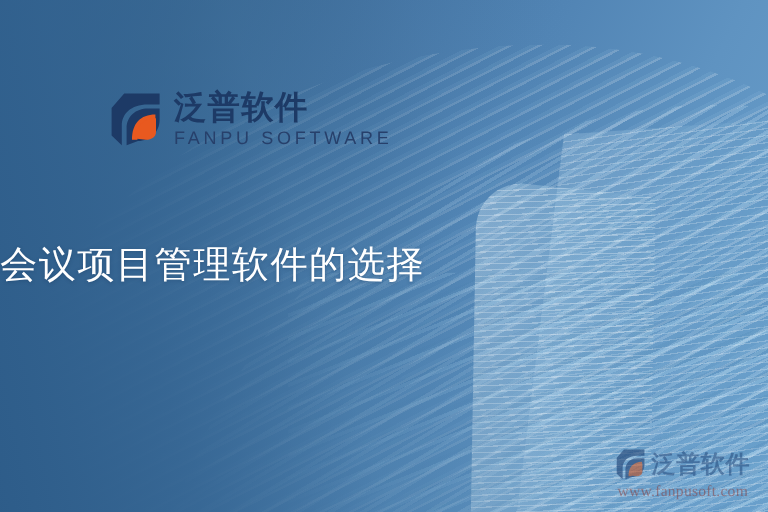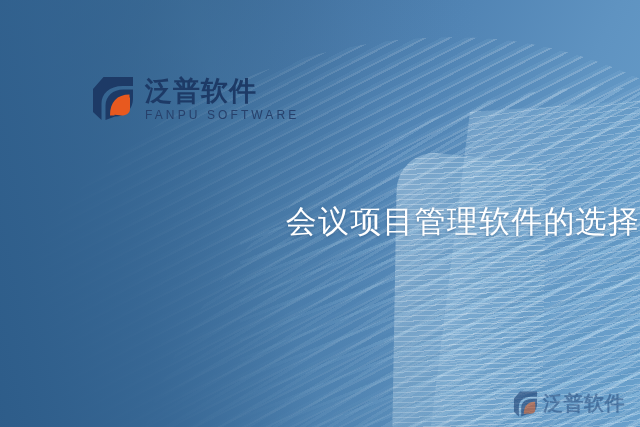--- a/index.html
+++ b/index.html
@@ -174,34 +174,34 @@
     font-family: "DejaVu Sans", "Liberation Sans", sans-serif;
     font-size: 27px;
     font-weight: 700;
     color: #1d3a66;
     letter-spacing: 1px;
     white-space: nowrap;
   }
   .brand-en {
     margin-top: 5px;
     font-family: "Liberation Sans", sans-serif;
-    font-size: 12px;
+    font-size: 15px;
     font-weight: 400;
     color: #27406b;
     letter-spacing: 3.1px;
     white-space: nowrap;
   }
 
   
   .headline {
     position: absolute;
     left: 0;
     right: 0;
     top: 196px;
-    text-align: right;
+    text-align: left;
     color: #ffffff;
     font-family: "DejaVu Serif", "Liberation Serif", serif;
     font-size: 31px;
     font-weight: 400;
     letter-spacing: 1.2px;
     line-height: 1.62;
     text-shadow: 0 1px 3px rgba(20,50,85,.34);
     white-space: nowrap;
   }
   .headline-line { display: block; }
@@ -285,15 +285,16 @@
   <div class="watermark">
     <div class="wm-row">
       <svg class="wm-mark" viewBox="0 0 42 45">
         <path d="M11.5 1 L41 1 L41 10 L31 10 C17 10 9.5 18 9.5 27.5 L9.5 44 L1 36 L1 13 Z" fill="#1c3f72"></path>
         <path d="M13.5 44 L13.5 30 C13.5 20 21 13.5 31.5 13.5 L41 13.5 L41 23 C41 33 33 40.5 23 40.5 Z" fill="#1c3f72"></path>
         <path d="M18 39.5 C18 26 25 18.5 37.5 18.5 L37.5 25.5 C27 25.5 22.5 31 22.5 39.5 Z" fill="#c2501f"></path>
         <path d="M20.5 38.5 C21.5 27.5 28 21.5 38 21.5 L38 33 C38 37 34.5 39.5 29.5 39.5 Z" fill="#c2501f"></path>
       </svg>
       <span class="wm-cn">泛普软件</span>
     </div>
+    <div class="wm-url">www.fanpusoft.com</div>
   </div>
 
 </div>
 
 </body></html>

